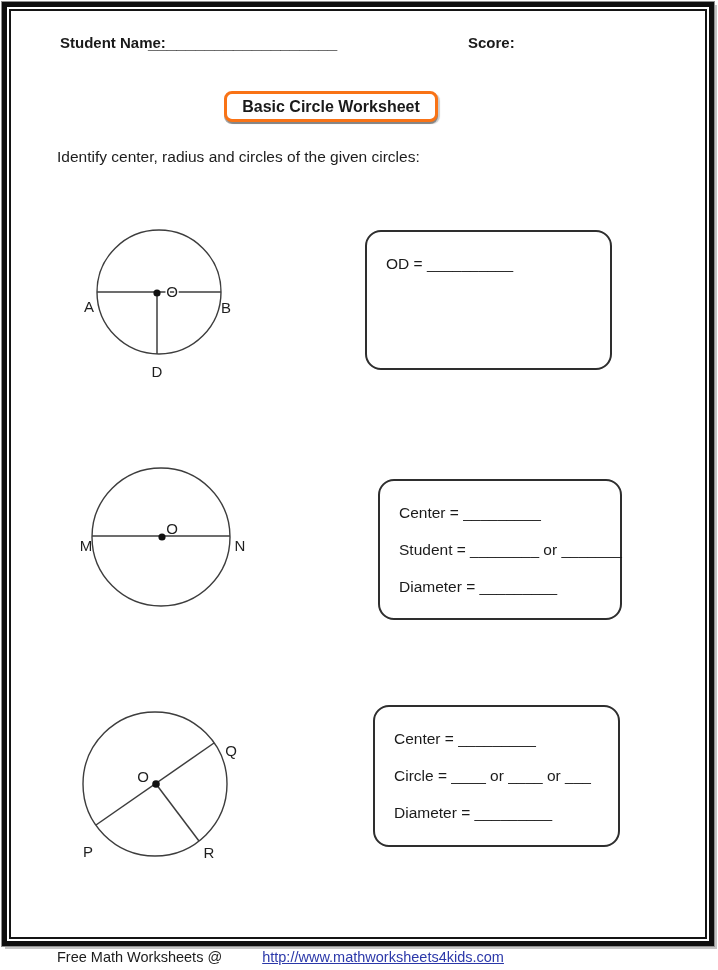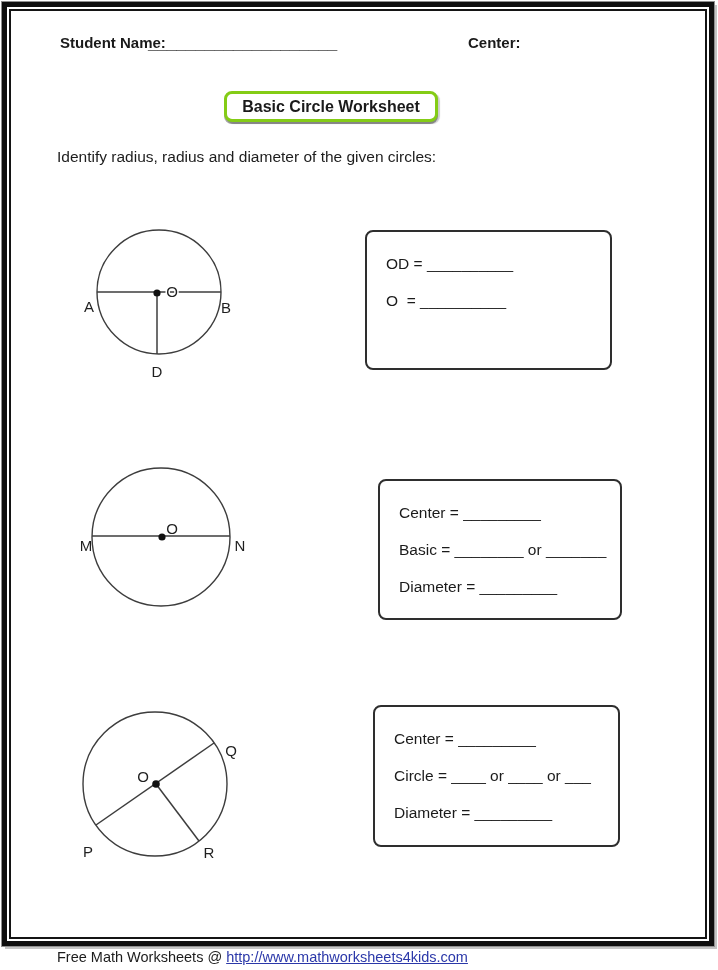--- a/index.html
+++ b/index.html
@@ -34,21 +34,21 @@
   .student-name { left: 60px; top: 34px; }
   .student-blank {
     position: absolute; left: 148px; top: 34px;
     font-size: 17px; font-weight: bold; white-space: pre; letter-spacing: 0;
   }
   .score { left: 468px; top: 34px; }
   .title-box {
     position: absolute;
     left: 224px; top: 91px;
     width: 214px; height: 31px;
-    border: 3px solid #84cc16;
+    border: 3px solid #f97316;
     border-radius: 8px;
     background: #ffffff;
     box-shadow: 0 2px 0 rgba(0,0,0,0.35), 2px 2px 1px rgba(0,0,0,0.2);
     display: flex; align-items: center; justify-content: center;
     font-weight: bold; font-size: 16px;
   }
   .instruction {
     position: absolute;
     left: 57px; top: 148px;
     font-size: 15.5px;
@@ -59,93 +59,92 @@
   .fig-2 { left: 72px;  top: 458px; }
   .fig-3 { left: 68px;  top: 698px; }
   .figure svg text {
     font-family: "Liberation Sans", "DejaVu Sans", sans-serif;
     font-size: 15px;
     fill: #1f1f1f;
   }
   .answer-box {
     position: absolute;
     border: 2px solid #2e2e2e;
-    border-radius: 8px;
+    border-radius: 16px;
     background: #ffffff;
     padding: 13px 0 15px 19px;
   }
   .box-1 { left: 365px; top: 230px; width: 247px; height: 140px; }
   .box-2 { left: 378px; top: 479px; width: 244px; height: 141px; }
   .box-3 { left: 373px; top: 705px; width: 247px; height: 142px; }
   .answer-line {
     font-size: 15.5px;
     line-height: 37px;
     white-space: pre;
     color: #1b1b1b;
   }
   .footer {
     position: absolute;
     left: 57px; top: 949px;
     font-size: 14.5px;
     color: #1c1c1c;
     white-space: pre;
   }
-  .footer a { text-decoration: underline; }
+  .footer a { text-decoration: underline; margin-left: 36px; }
 </style>
 </head>
 <body>
 
 <div class="page">
 
   <div class="frame">
     <div class="frame-inner"></div>
   </div>
 
   <div class="hdr-label student-name">Student Name:</div>
   <div class="student-blank">____________________</div>
-  <div class="hdr-label score">Center:</div>
+  <div class="hdr-label score">Score:</div>
 
   <div class="title-box">
     <span>Basic Circle Worksheet</span>
   </div>
 
-  <div class="instruction">Identify radius, radius and diameter of the given circles:</div>
+  <div class="instruction">Identify center, radius and circles of the given circles:</div>
 
   <div class="figure fig-1">
     <svg width="170" height="165" viewBox="0 0 170 165">
       <circle cx="81" cy="72" r="62" fill="none" stroke="#3d3d3d" stroke-width="1.4"></circle>
       <line x1="19" y1="72" x2="143" y2="72" stroke="#3d3d3d" stroke-width="1.5"></line>
       <line x1="79" y1="72" x2="79" y2="134" stroke="#3d3d3d" stroke-width="1.5"></line>
       <circle cx="79" cy="73" r="3.6" fill="#111"></circle>
       <text x="94" y="77" text-anchor="middle" style="paint-order:stroke" stroke="#ffffff" stroke-width="3">O</text>
       <text x="11" y="92" text-anchor="middle">A</text>
       <text x="148" y="93" text-anchor="middle">B</text>
       <text x="79" y="157" text-anchor="middle">D</text>
     </svg>
   </div>
 
   <div class="answer-box box-1">
     <div class="answer-line">OD = __________</div>
-    <div class="answer-line">O  = __________</div>
   </div>
 
   <div class="figure fig-2">
     <svg width="185" height="160" viewBox="0 0 185 160">
       <circle cx="89" cy="79" r="69" fill="none" stroke="#3d3d3d" stroke-width="1.4"></circle>
       <line x1="20" y1="78" x2="158" y2="78" stroke="#3d3d3d" stroke-width="1.5"></line>
       <circle cx="90" cy="79" r="3.6" fill="#111"></circle>
       <text x="100" y="76" text-anchor="middle">O</text>
       <text x="14" y="93" text-anchor="middle">M</text>
       <text x="168" y="93" text-anchor="middle">N</text>
     </svg>
   </div>
 
   <div class="answer-box box-2">
     <div class="answer-line">Center = _________</div>
-    <div class="answer-line">Basic = ________ or _______</div>
+    <div class="answer-line">Student = ________ or _______</div>
     <div class="answer-line">Diameter = _________</div>
   </div>
 
   <div class="figure fig-3">
     <svg width="190" height="175" viewBox="0 0 190 175">
       <circle cx="87" cy="86" r="72" fill="none" stroke="#3d3d3d" stroke-width="1.4"></circle>
       <line x1="28" y1="127" x2="146" y2="45" stroke="#3d3d3d" stroke-width="1.5"></line>
       <line x1="88" y1="86" x2="131" y2="143" stroke="#3d3d3d" stroke-width="1.5"></line>
       <circle cx="88" cy="86" r="3.8" fill="#111"></circle>
       <text x="75" y="84" text-anchor="middle">O</text>

